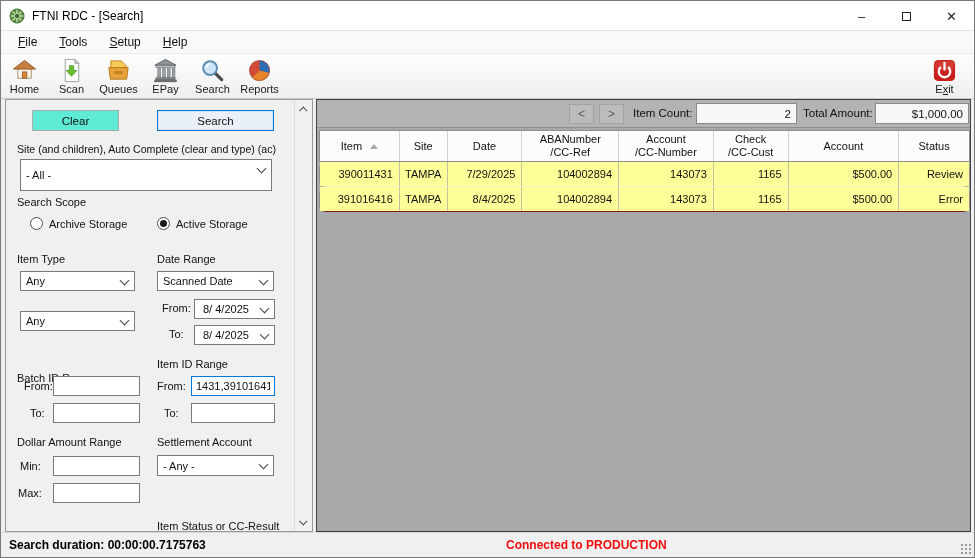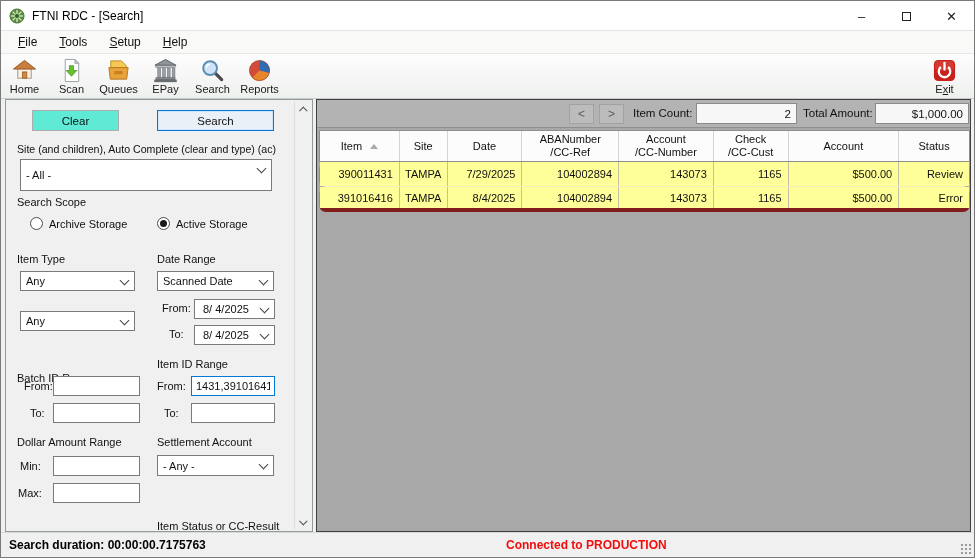--- a/index.html
+++ b/index.html
@@ -55,21 +55,21 @@
   .grid { position:absolute; left:2px; top:30px; width:651px; }
   .grid-header { display:flex; height:32px; background:#fcfcfc; border:1px solid #8f8f8f; }
   .gh-cell { display:flex; flex-direction:column; align-items:center; justify-content:center; font-size:11px; color:#111; border-right:1px solid #d4d4d4; line-height:13px; }
   .gh-cell:last-child { border-right:none; }
   .gh-item-wrap { display:flex; align-items:center; gap:8px; }
   .sort-asc { width:0; height:0; border-left:4px solid transparent; border-right:4px solid transparent; border-bottom:5px solid #a8a8a8; }
   .grid-row { display:flex; height:25px; border-left:1px solid #8f8f8f; border-right:1px solid #8f8f8f; border-bottom:1px solid #eeeebf;border-radius:7px; }
   .gr-cell { background:#ffff99; font-size:11px; color:#111; display:flex; align-items:center; justify-content:flex-end; padding-right:6px; border-right:1px solid #c2c2a0; }
   .gr-cell:last-child { border-right:none; }
   .gr-cell.center { justify-content:center; padding-right:0; }
-  .grid-row:last-child { border-bottom:4px solid #7f1d1d; }
+  .grid-row:last-child { border-bottom:1px solid #7f1d1d; }
 
   
   .statusbar { position:absolute; left:0; right:0; top:531px; height:25px; background:#f0f0f0; border-top:1px solid #d9d9d9; }
   .status-left { position:absolute; left:8px; top:5px; font-size:12px; font-weight:bold; color:#000; }
   .status-conn { position:absolute; left:505px; top:5px; font-size:12px; font-weight:bold; color:#f20d0d; }
   .resize-grip { position:absolute; right:2px; bottom:2px; width:12px; height:12px;
      background-image: radial-gradient(circle at 2px 2px, #9a9a9a 1.2px, transparent 1.3px);
      background-size:4px 4px; }
   .bottom-strip { position:absolute; left:0; right:0; top:556px; height:2px; background:#24484b; }
 </style>

